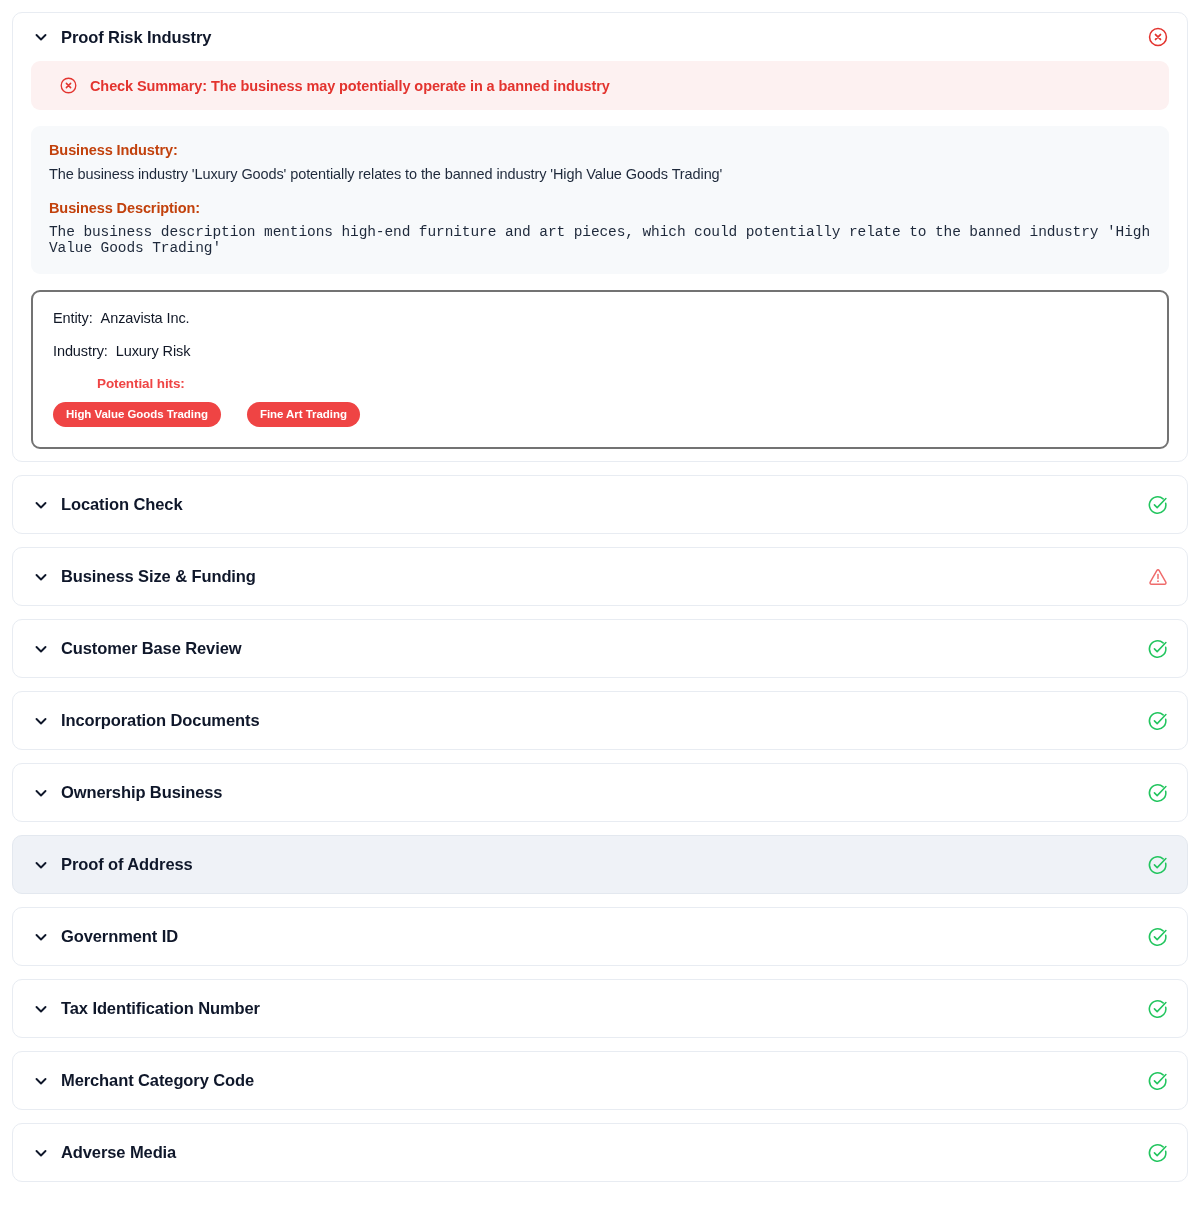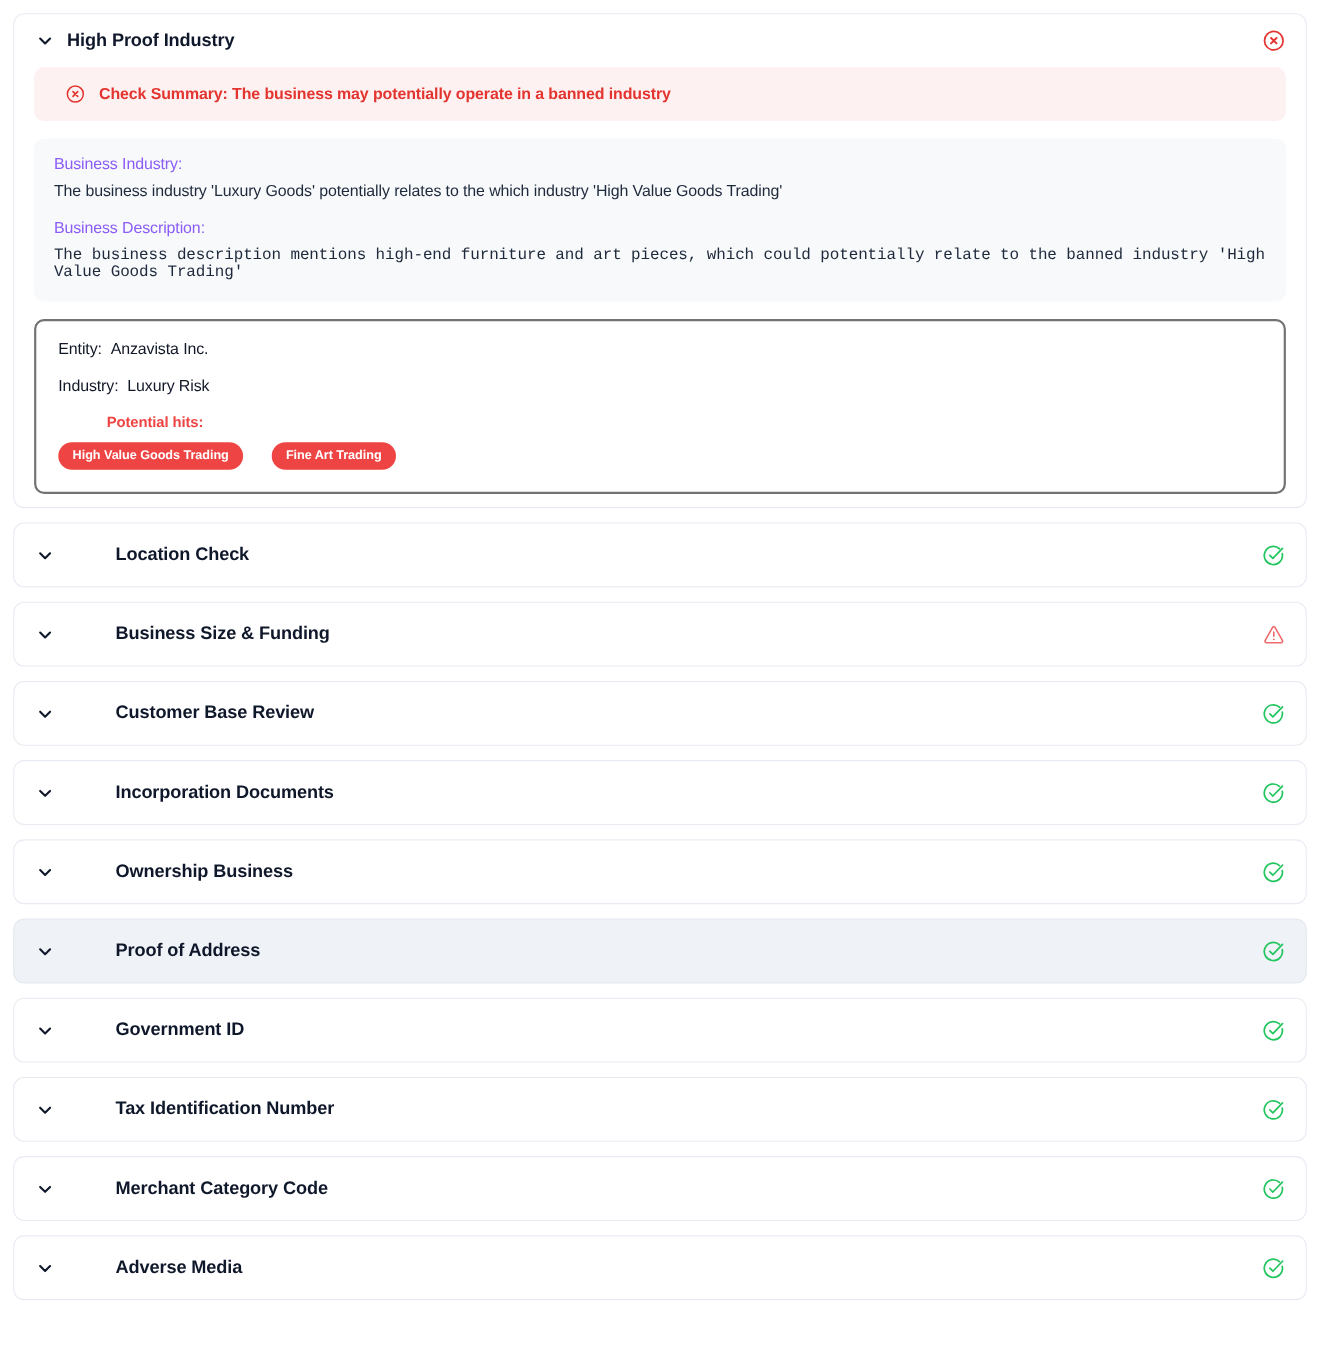--- a/index.html
+++ b/index.html
@@ -38,21 +38,21 @@
   }
 
   .card-header {
     display: flex;
     align-items: center;
     height: 48px;
     padding: 0 18px 0 20px;
     cursor: pointer;
     user-select: none;
   }
-  .card.collapsed .card-header { height: 57px; gap: 44px; }
+  .card.collapsed .card-header { height: 57px; }
 
   .chevron {
     width: 16px;
     height: 16px;
     flex: 0 0 16px;
     margin-right: 12px;
     display: inline-flex;
     align-items: center;
     justify-content: center;
     color: #0f172a;
@@ -107,22 +107,22 @@
   }
 
   .info-panel {
     background: #f7f9fb;
     border-radius: 9px;
     padding: 16px 18px 18px 18px;
     margin-bottom: 16px;
   }
   .info-label {
     font-size: 14.5px;
-    font-weight: normal;
-    color: #8b5cf6;
+    font-weight: bold;
+    color: #c2410c;
     margin: 0 0 8px 0;
     letter-spacing: -0.1px;
   }
   .info-value {
     font-size: 14.5px;
     color: #1e293b;
     margin: 0 0 18px 0;
     letter-spacing: -0.1px;
   }
   .info-value.last { margin-bottom: 0; font-family: Liberation Mono, monospace; }
@@ -172,21 +172,21 @@
 <div class="page">
 
   <div class="card expanded">
 
     <div class="card-header">
       <span class="chevron">
         <svg width="16" height="16" viewBox="0 0 16 16" fill="none">
           <path d="M3.5 6 L8 10.5 L12.5 6" stroke="#0f172a" stroke-width="1.9" stroke-linecap="round" stroke-linejoin="round"></path>
         </svg>
       </span>
-      <span class="card-title">High Proof Industry</span>
+      <span class="card-title">Proof Risk Industry</span>
       <span class="status-icon">
         <svg width="22" height="22" viewBox="0 0 24 24" fill="none">
           <circle cx="12" cy="12" r="9.2" stroke="#e3342f" stroke-width="1.7"></circle>
           <path d="M9.3 9.3 L14.7 14.7 M14.7 9.3 L9.3 14.7" stroke="#e3342f" stroke-width="1.9" stroke-linecap="round"></path>
         </svg>
       </span>
     </div>
 
     <div class="card-body">
 
@@ -195,21 +195,21 @@
           <svg width="19" height="19" viewBox="0 0 24 24" fill="none">
             <circle cx="12" cy="12" r="9.2" stroke="#e3342f" stroke-width="1.7"></circle>
             <path d="M9.3 9.3 L14.7 14.7 M14.7 9.3 L9.3 14.7" stroke="#e3342f" stroke-width="1.9" stroke-linecap="round"></path>
           </svg>
         </span>
         <span class="alert-text">Check Summary: The business may potentially operate in a banned industry</span>
       </div>
 
       <div class="info-panel">
         <p class="info-label">Business Industry:</p>
-        <p class="info-value">The business industry 'Luxury Goods' potentially relates to the which industry 'High Value Goods Trading'</p>
+        <p class="info-value">The business industry 'Luxury Goods' potentially relates to the banned industry 'High Value Goods Trading'</p>
         <p class="info-label">Business Description:</p>
         <p class="info-value last">The business description mentions high-end furniture and art pieces, which could potentially relate to the banned industry 'High Value Goods Trading'</p>
       </div>
 
       <div class="entity-box">
         <div class="entity-row">
           <span class="k">Entity:</span><span class="v">Anzavista Inc.</span>
         </div>
         <div class="entity-row">
           <span class="k">Industry:</span><span class="v">Luxury Risk</span>

